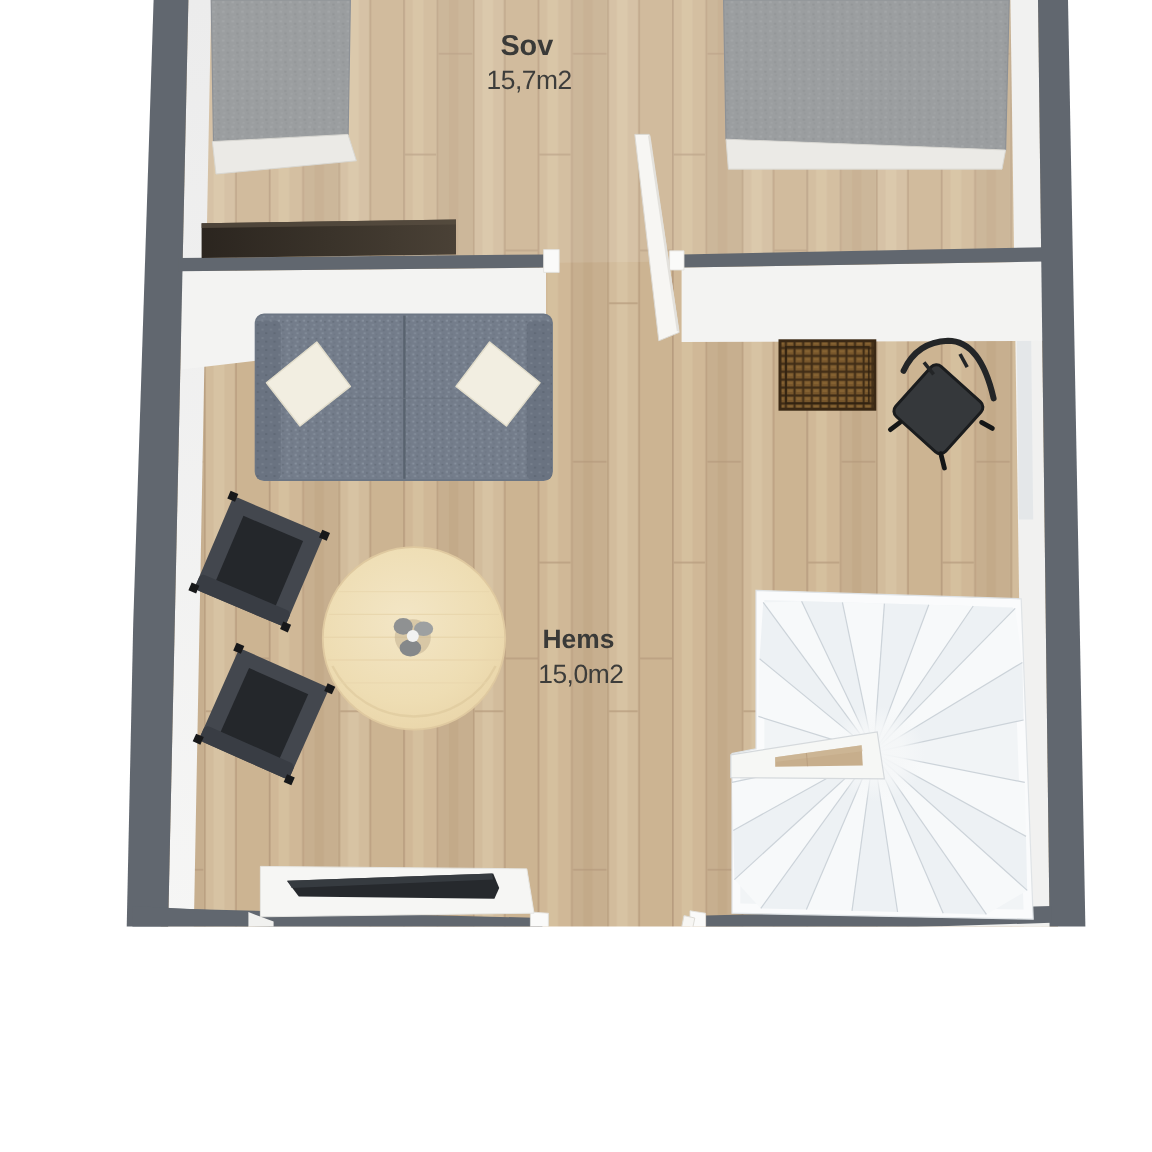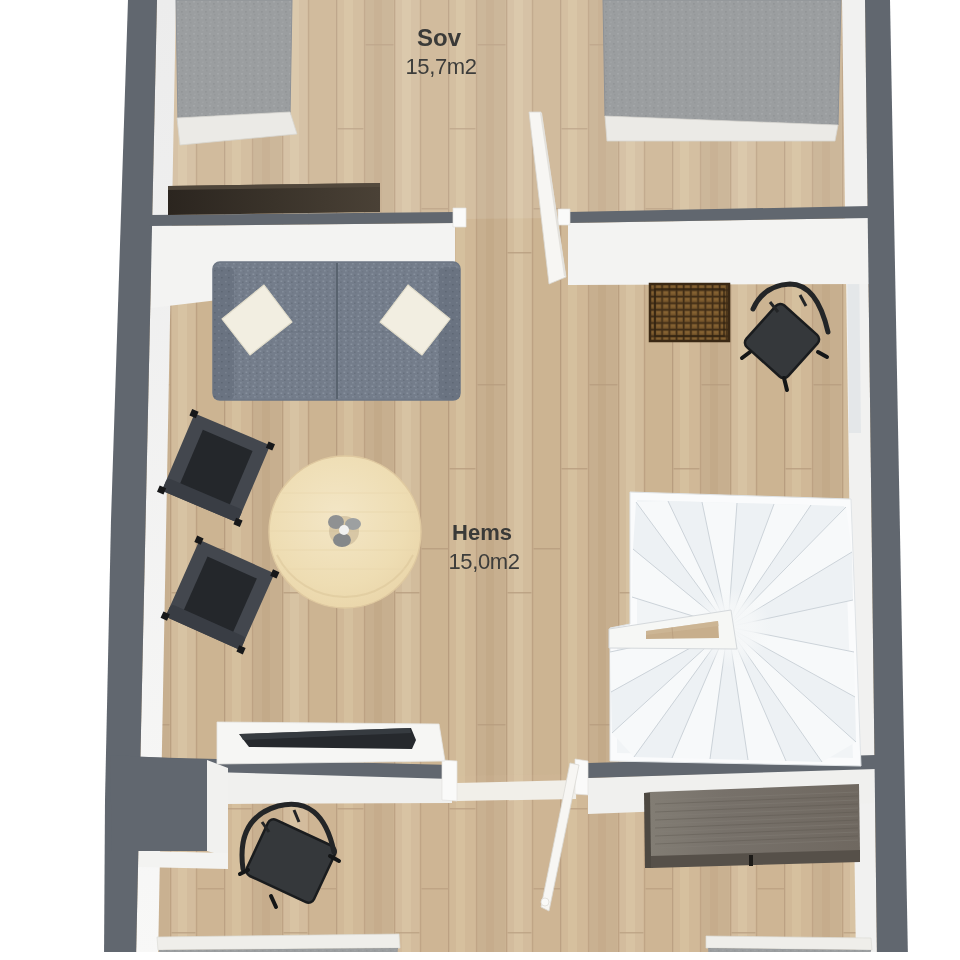--- a/index.html
+++ b/index.html
@@ -1,16 +1,16 @@
 <!DOCTYPE html>
 <html><head>
 <meta charset="utf-8">
 <style>
 html,body{margin:0;padding:0;background:#ffffff;}
-#plan{width:960px;height:952px;position:relative;font-family:"Liberation Sans",sans-serif;}
+#plan{width:960px;height:772px;position:relative;font-family:"Liberation Sans",sans-serif;}
 </style>
 </head>
 <body>
 <div id="plan">
 <svg width="960" height="960" viewBox="0 0 960 960">
 <defs>
 <pattern id="wood" patternUnits="userSpaceOnUse" width="112" height="340">
   <rect width="112" height="340" fill="#cbb393"></rect>
   <rect x="0" width="1.5" height="340" fill="#b89d7f"></rect>
   <rect x="1.5" width="26" height="340" fill="#d0b897"></rect>

